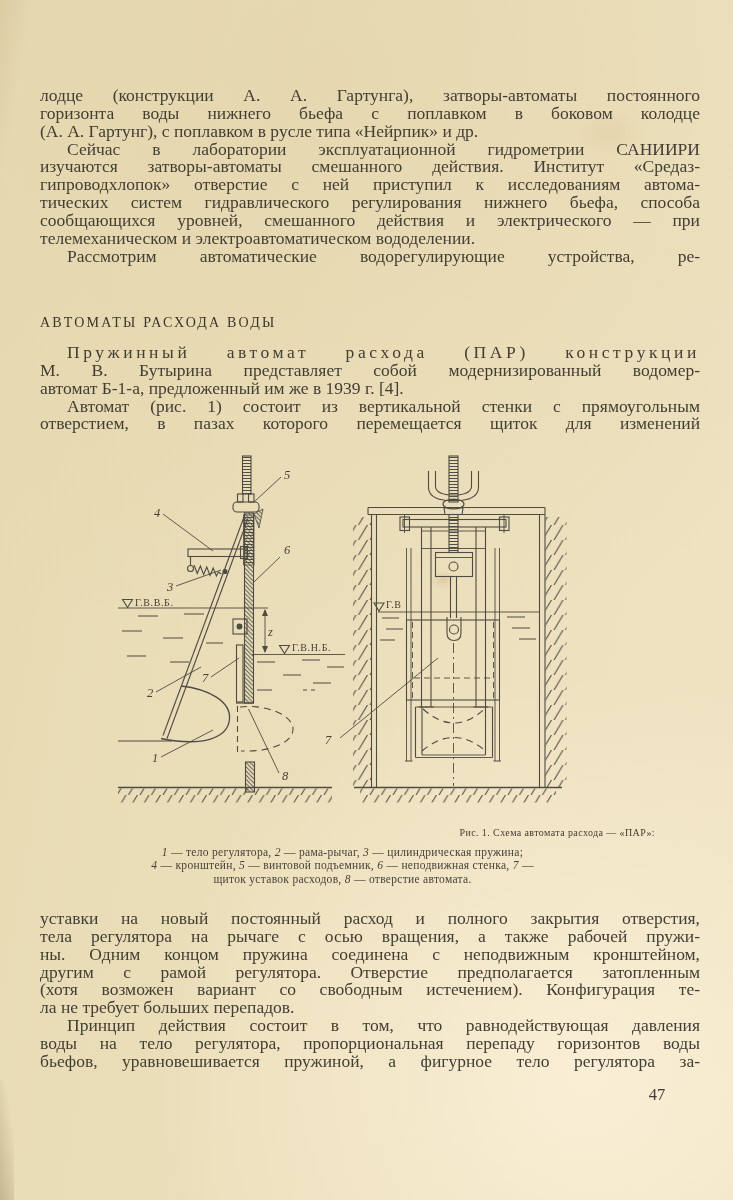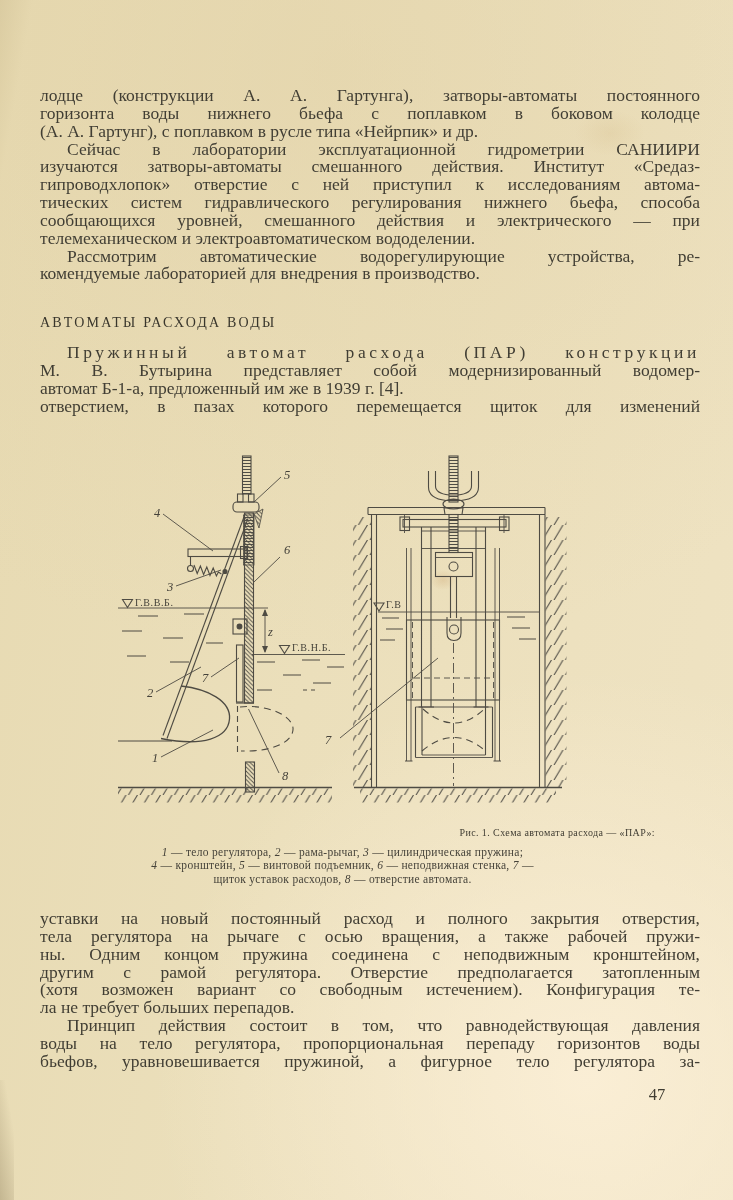--- a/index.html
+++ b/index.html
@@ -46,29 +46,29 @@
     <div class="line">лодце (конструкции А. А. Гартунга), затворы-автоматы постоянного</div>
     <div class="line">горизонта воды нижнего бьефа с поплавком в боковом колодце</div>
     <div class="line free">(А. А. Гартунг), с поплавком в русле типа «Нейрпик» и др.</div>
     <div class="line ind">Сейчас в лаборатории эксплуатационной гидрометрии САНИИРИ</div>
     <div class="line">изучаются затворы-автоматы смешанного действия. Институт «Средаз-</div>
     <div class="line">гипроводхлопок» отверстие с ней приступил к исследованиям автома-</div>
     <div class="line">тических систем гидравлического регулирования нижнего бьефа, способа</div>
     <div class="line">сообщающихся уровней, смешанного действия и электрического — при</div>
     <div class="line free">телемеханическом и электроавтоматическом вододелении.</div>
     <div class="line ind">Рассмотрим автоматические водорегулирующие устройства, ре-</div>
-    <div class="line free">комендуемые лабораторией для внедрения в производство.</div>
   </div>
 
 <div id="heading">АВТОМАТЫ РАСХОДА ВОДЫ</div>
 
 <div id="text-mid" class="textcol" style="top:344px;">
     <div class="line ind ls">Пружинный автомат расхода (ПАР) конструкции</div>
     <div class="line">М. В. Бутырина представляет собой модернизированный водомер-</div>
     <div class="line free">автомат Б-1-а, предложенный им же в 1939 г. [4].</div>
+    <div class="line ind">Автомат (рис. 1) состоит из вертикальной стенки с прямоугольным</div>
     <div class="line">отверстием, в пазах которого перемещается щиток для изменений</div>
   </div>
 
 <svg id="fig" width="570" height="365" viewBox="95 445 570 365">
   <defs>
     <pattern id="pt-thread" width="8" height="3" patternUnits="userSpaceOnUse">
       <path d="M0 1.5 H8" stroke="#4f4d45" stroke-width="1"></path>
     </pattern>
     <pattern id="pt-bar" width="4.2" height="4.2" patternUnits="userSpaceOnUse">
       <path d="M-1 -1 L5.2 5.2 M-1 3.2 L1 5.2 M3.2 -1 L5.2 1" stroke="#4f4d45" stroke-width="0.9"></path>

